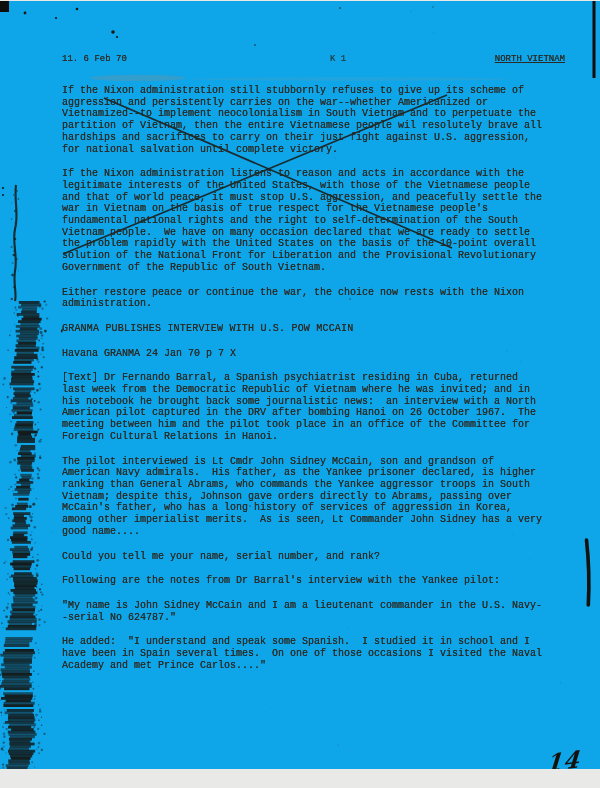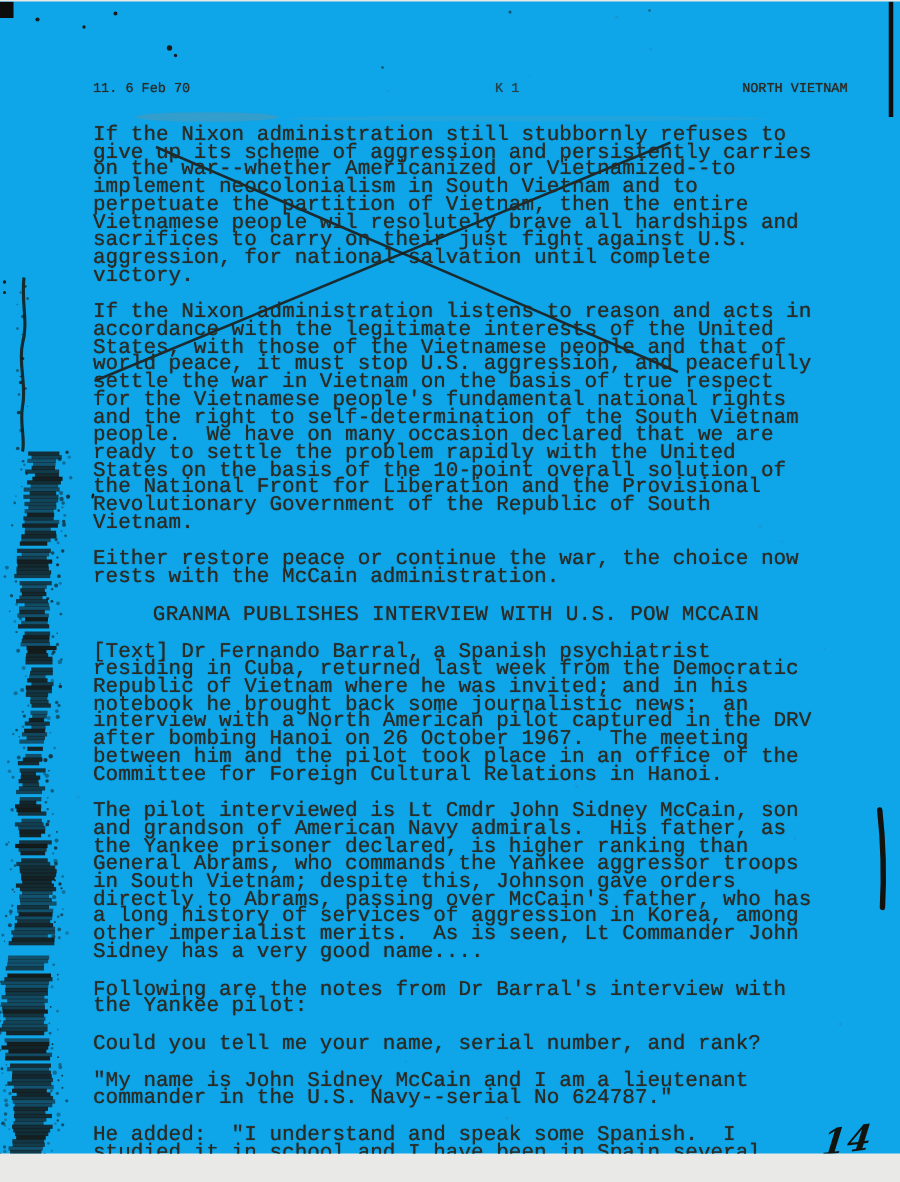--- a/index.html
+++ b/index.html
@@ -7,28 +7,28 @@
     position:relative;width:600px;height:768px;margin:1px auto;
     background:#0ea5e9;overflow:hidden;
     font-family:"Liberation Mono","DejaVu Sans Mono",monospace;
     color:#2b2b24;
   }
   .header{position:absolute;top:53px;left:62px;right:35px;height:14px;
     font-size:9px;line-height:11.7px;
     text-shadow:0 0 0.6px rgba(38,38,30,0.85);}
   .h-left{position:absolute;left:0;top:0;}
   .h-center{position:absolute;left:268px;top:0;opacity:.8;}
-  .h-right{position:absolute;right:0;top:0;}
+  .h-right{position:absolute;right:0;top:0;text-decoration:underline;}
   .textcol{position:absolute;left:62px;top:84px;width:484px;}
   .para{
-    margin:0 0 13px 0;font-size:14px;line-height:11.7px;
+    margin:0 0 13px 0;font-size:10px;line-height:11.7px;
     white-space:pre-wrap;word-break:normal;
     text-shadow:0 0 0.6px rgba(38,38,30,0.85);
   }
-  .heading{letter-spacing:0.2px;text-align:center;}
+  .heading{letter-spacing:0.2px;}
   .artifacts{position:absolute;left:0;top:0;pointer-events:none;}
   .pagenum{
     position:absolute;left:548px;top:746px;
     font-family:"DejaVu Serif",serif;font-style:italic;font-weight:bold;
     font-size:23px;color:#13130e;letter-spacing:1px;
     transform:rotate(-7deg) skewX(-14deg);
   }
 </style>
 </head>
 <body>
@@ -504,26 +504,27 @@
 
   <div class="header">
     <span class="h-left">11.  6 Feb 70</span>
     <span class="h-center">K 1</span>
     <span class="h-right">NORTH VIETNAM</span>
   </div>
 
   <div class="textcol">
     <p class="para">If the Nixon administration still stubbornly refuses to give up its scheme of aggression and persistently carries on the war--whether Americanized or Vietnamized--to implement neocolonialism in South Vietnam and to perpetuate the partition of Vietnam, then the entire Vietnamese people wil resolutely brave all hardships and sacrifices to carry on their just fight against U.S. aggression, for national salvation until complete victory.</p>
     <p class="para">If the Nixon administration listens to reason and acts in accordance with the legitimate interests of the United States, with those of the Vietnamese people and that of world peace, it must stop U.S. aggression, and peacefully settle the war in Vietnam on the basis of true respect for the Vietnamese people's fundamental national rights and the right to self-determination of the South Vietnam people.  We have on many occasion declared that we are ready to settle the problem rapidly with the United States on the basis of the 10-point overall solution of the National Front for Liberation and the Provisional Revolutionary Government of the Republic of South Vietnam.</p>
-    <p class="para">Either restore peace or continue the war, the choice now rests with the McCain administration.</p>
+    <p class="para">Either restore peace or continue the war, the choice now rests with the Nixon administration.</p>
 
     <p class="para heading">GRANMA PUBLISHES INTERVIEW WITH U.S. POW MCCAIN</p>
+    <p class="para">Havana GRANMA 24 Jan 70 p 7 X</p>
 
     <p class="para">[Text] Dr Fernando Barral, a Spanish psychiatrist residing in Cuba, returned last week from the Democratic Republic of Vietnam where he was invited; and in his notebook he brought back some journalistic news:  an interview with a North American pilot captured in the DRV after bombing Hanoi on 26 October 1967.  The meeting between him and the pilot took place in an office of the Committee for Foreign Cultural Relations in Hanoi.</p>
     <p class="para">The pilot interviewed is Lt Cmdr John Sidney McCain, son and grandson of American Navy admirals.  His father, as the Yankee prisoner declared, is higher ranking than General Abrams, who commands the Yankee aggressor troops in South Vietnam; despite this, Johnson gave orders directly to Abrams, passing over McCain's father, who has a long history of services of aggression in Korea, among other imperialist merits.  As is seen, Lt Commander John Sidney has a very good name....</p>
+    <p class="para">Could you tell me your name, serial number, and rank?</p>
     <p class="para">Following are the notes from Dr Barral's interview with the Yankee pilot:</p>
-    <p class="para">Could you tell me your name, serial number, and rank?</p>
     <p class="para">"My name is John Sidney McCain and I am a lieutenant commander in the U.S. Navy--serial No 624787."</p>
     <p class="para">He added:  "I understand and speak some Spanish.  I studied it in school and I have been in Spain several times.  On one of those occasions I visited the Naval Academy and met Prince Carlos...."</p>
   </div>
 
   <div class="pagenum">14</div>
 </div>
 
 </body></html>

